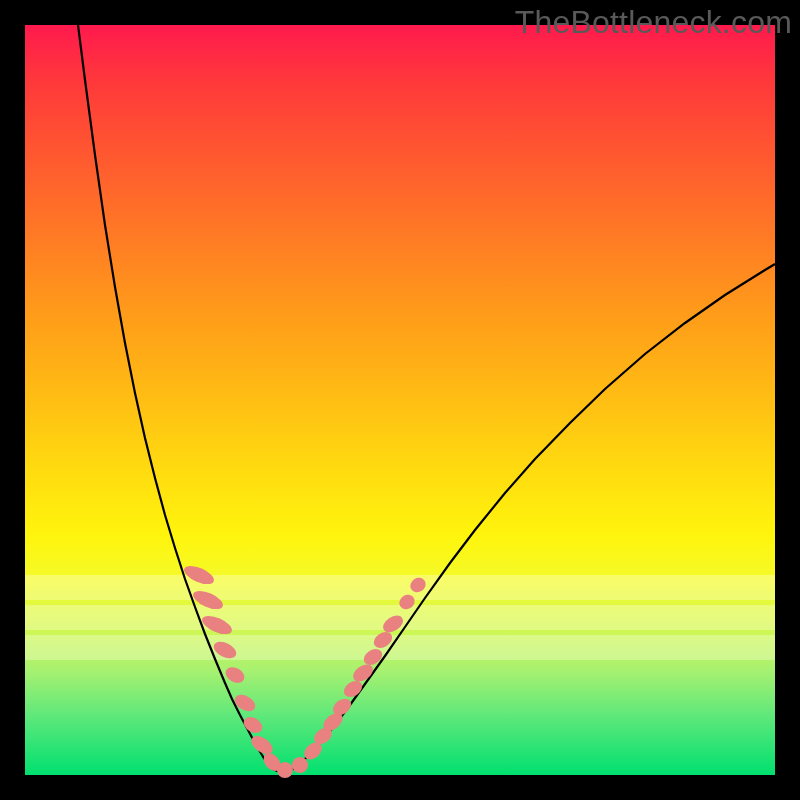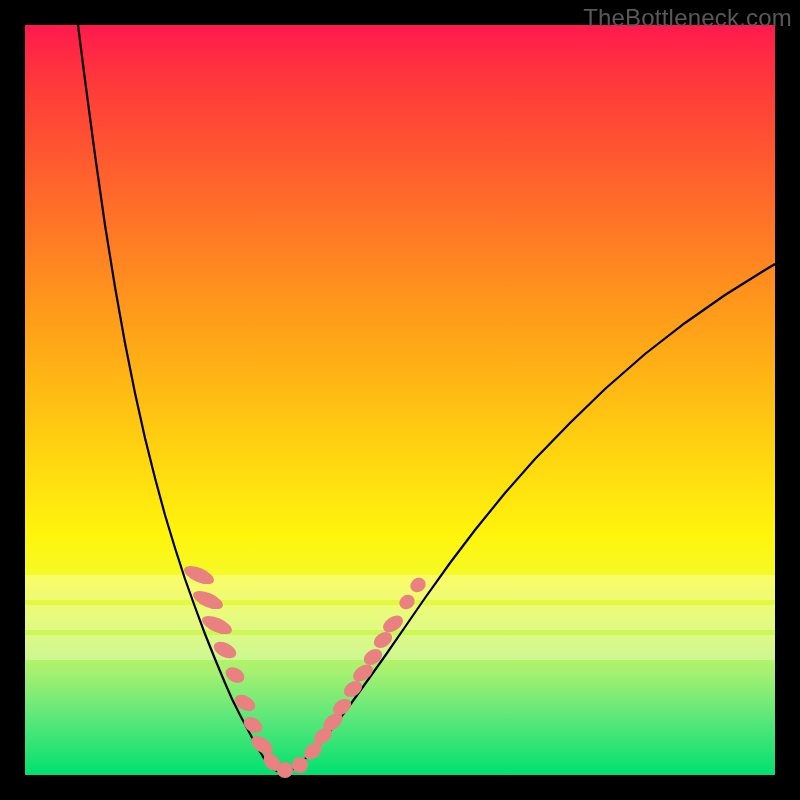--- a/index.html
+++ b/index.html
@@ -41,21 +41,21 @@
     position: absolute;
     left: 25px;
     width: 750px;
     background: rgba(255,255,224,0.35);
   }
   .watermark {
     position: absolute;
     top: 4px;
     right: 8px;
     color: #595959;
-    font-size: 24px;
+    font-size: 32px;
     font-weight: 500;
     letter-spacing: 0.2px;
     user-select: none;
   }
   svg {
     position: absolute;
     left: 25px;
     top: 25px;
     width: 750px;
     height: 750px;

